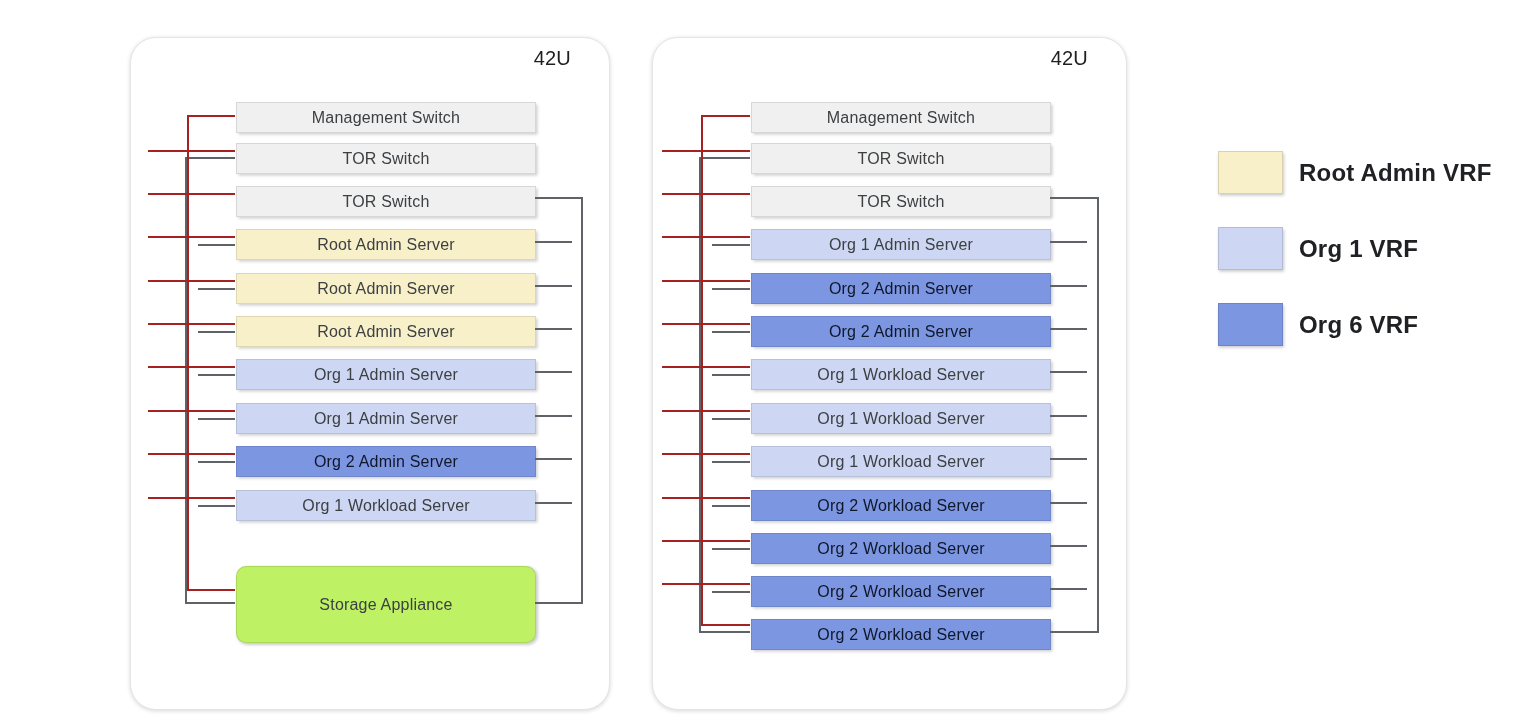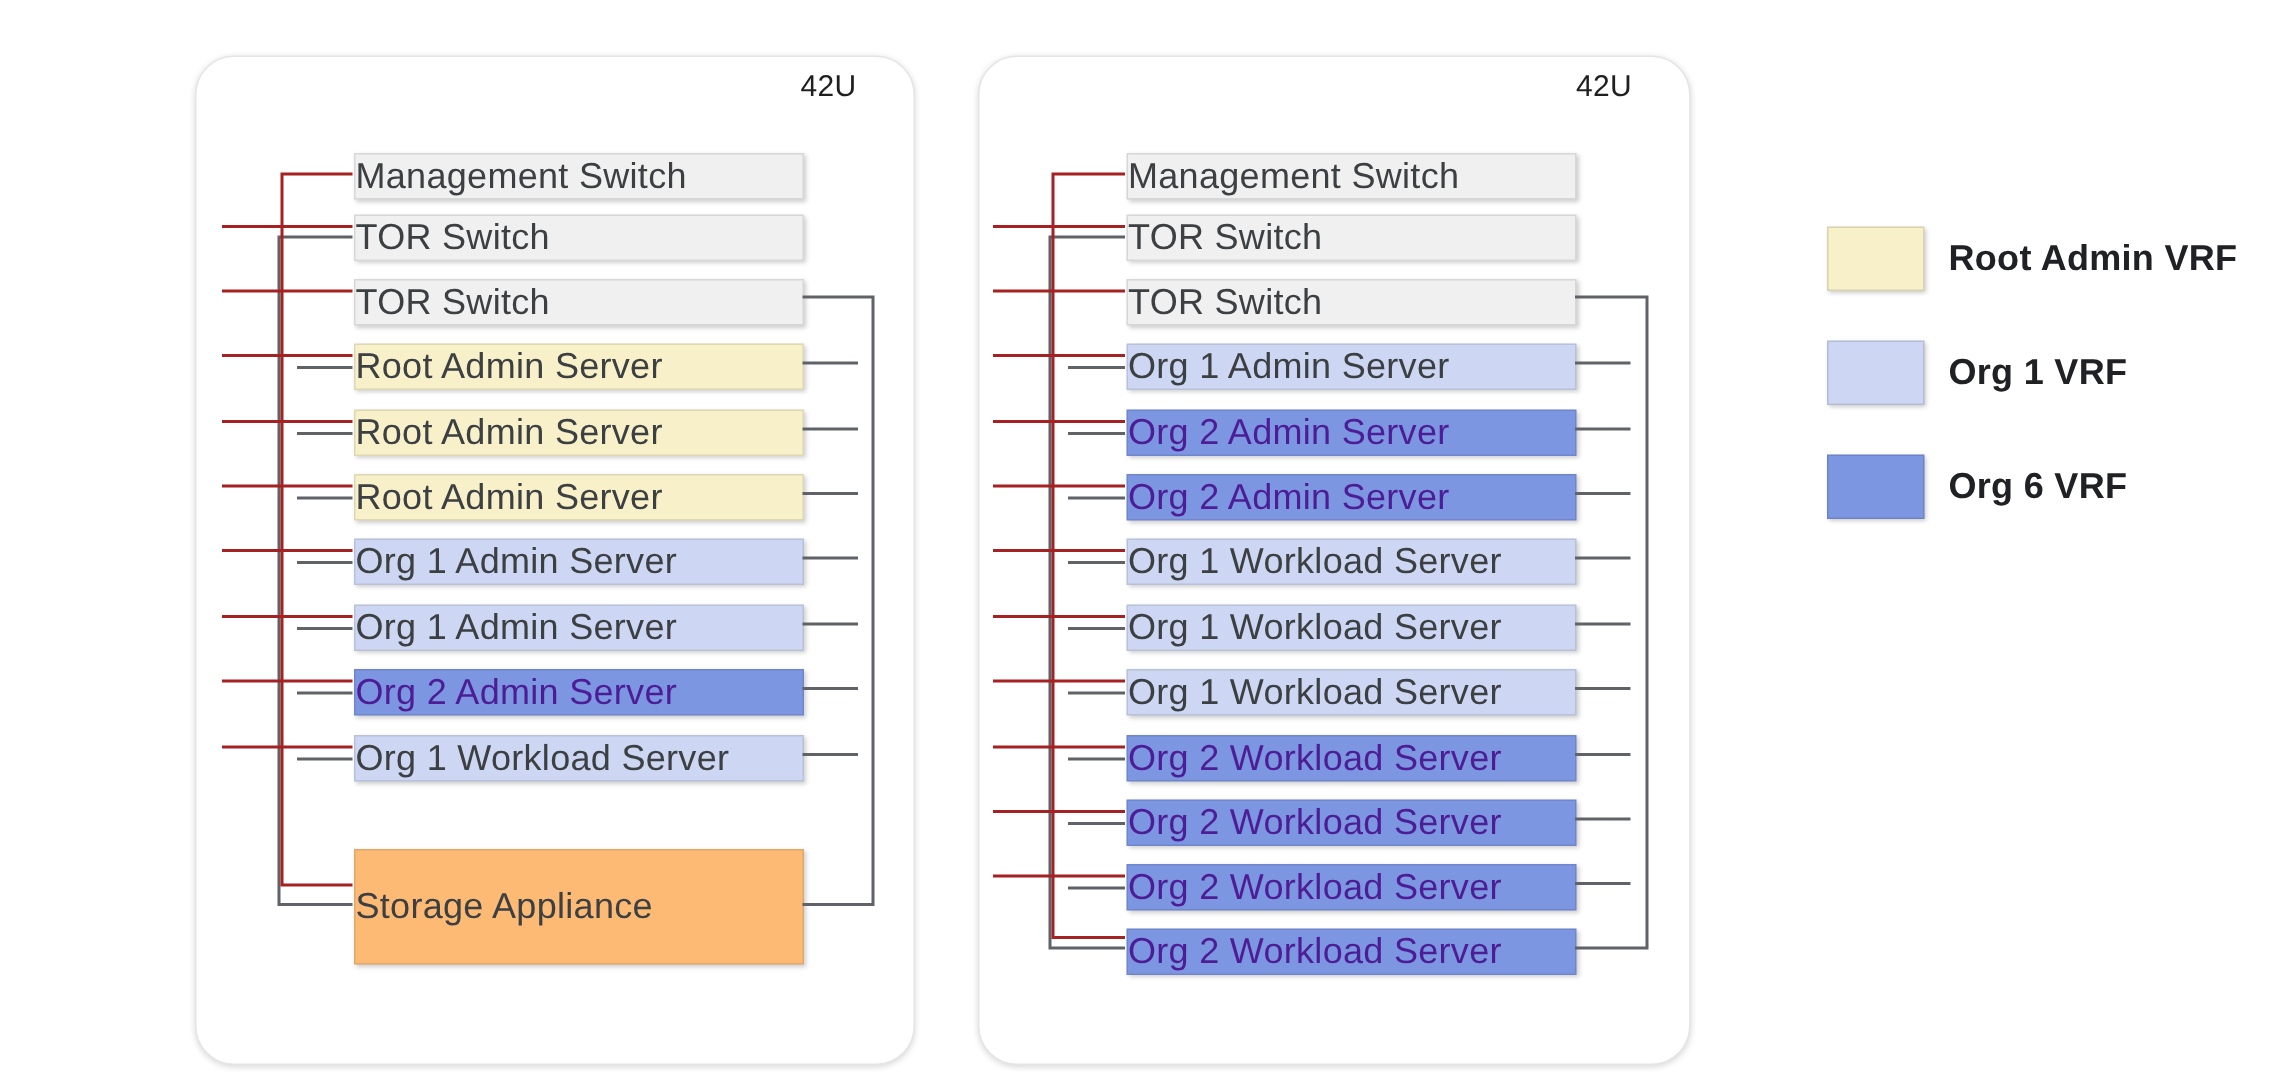--- a/index.html
+++ b/index.html
@@ -2,24 +2,24 @@
 <html><head>
 <meta charset="utf-8">
 <style>
   html,body{margin:0;padding:0;background:#ffffff;}
   body{width:1528px;height:728px;font-family:"Liberation Sans",sans-serif;-webkit-font-smoothing:antialiased;}
   .canvas{position:relative;width:1528px;height:728px;background:#ffffff;overflow:hidden;}
   .rack{position:absolute;background:#ffffff;border:1px solid #e5e5e5;border-radius:26px;
         box-shadow:0 1px 4px rgba(0,0,0,0.16);}
   .rack-cap{position:absolute;top:9px;right:38px;font-size:20px;color:#1f1f1f;letter-spacing:.2px;}
   .units{position:absolute;left:0;top:0;right:0;bottom:0;}
-  .unit{position:absolute;width:300px;font-size:24px;color:#3c4043;
+  .unit{position:absolute;width:300px;text-align:center;font-size:16px;color:#3c4043;
         border:1px solid rgba(0,0,0,0.10);box-sizing:border-box;white-space:nowrap;
         box-shadow:1.5px 1.5px 3px rgba(0,0,0,0.20);letter-spacing:.2px;}
-  .unit.org2_vrf{color:#4c1d95;}
+  .unit.org2_vrf{color:#0f172a;}
   #wires{position:absolute;left:0;top:0;pointer-events:none;}
   .legend{position:absolute;left:1218px;top:0;width:310px;height:728px;font-weight:bold;}
   .legend-item{position:absolute;left:0;display:flex;align-items:center;height:43px;white-space:nowrap;}
   .legend-swatch{width:65px;height:43px;flex:0 0 65px;border:1px solid rgba(0,0,0,0.12);
         box-sizing:border-box;box-shadow:1px 1.5px 3px rgba(0,0,0,0.22);}
   .legend-label{margin-left:16px;font-size:24px;color:#202124;letter-spacing:.2px;}
 </style>
 </head>
 <body>
 
@@ -31,21 +31,21 @@
         <div class="unit device" style="top: 63.5px; left: 105px; width: 300px; height: 31px; line-height: 29px; background: rgb(240, 240, 240);">Management Switch</div>
         <div class="unit device" style="top: 104.5px; left: 105px; width: 300px; height: 31px; line-height: 29px; background: rgb(240, 240, 240);">TOR Switch</div>
         <div class="unit device" style="top: 147.5px; left: 105px; width: 300px; height: 31px; line-height: 29px; background: rgb(240, 240, 240);">TOR Switch</div>
         <div class="unit root_admin_vrf" style="top: 190.5px; left: 105px; width: 300px; height: 31px; line-height: 29px; background: rgb(248, 240, 201);">Root Admin Server</div>
         <div class="unit root_admin_vrf" style="top: 234.5px; left: 105px; width: 300px; height: 31px; line-height: 29px; background: rgb(248, 240, 201);">Root Admin Server</div>
         <div class="unit root_admin_vrf" style="top: 277.5px; left: 105px; width: 300px; height: 31px; line-height: 29px; background: rgb(248, 240, 201);">Root Admin Server</div>
         <div class="unit org1_vrf" style="top: 320.5px; left: 105px; width: 300px; height: 31px; line-height: 29px; background: rgb(205, 215, 243);">Org 1 Admin Server</div>
         <div class="unit org1_vrf" style="top: 364.5px; left: 105px; width: 300px; height: 31px; line-height: 29px; background: rgb(205, 215, 243);">Org 1 Admin Server</div>
         <div class="unit org2_vrf" style="top: 407.5px; left: 105px; width: 300px; height: 31px; line-height: 29px; background: rgb(125, 150, 226);">Org 2 Admin Server</div>
         <div class="unit org1_vrf" style="top: 451.5px; left: 105px; width: 300px; height: 31px; line-height: 29px; background: rgb(205, 215, 243);">Org 1 Workload Server</div>
-        <div class="unit storage" style="top: 528px; left: 105px; width: 300px; height: 77px; line-height: 75px; background: #fdba74;">Storage Appliance</div>
+        <div class="unit storage" style="top: 528px; left: 105px; width: 300px; height: 77px; line-height: 75px; background: #bef264; border-radius: 10px;">Storage Appliance</div>
       </div>
   </div>
 
   <div class="rack" style="left:652px;top:37px;width:473px;height:671px">
     <div class="rack-cap">42U</div>
     <div class="units">
         <div class="unit device" style="top: 63.5px; left: 98px; width: 300px; height: 31px; line-height: 29px; background: rgb(240, 240, 240);">Management Switch</div>
         <div class="unit device" style="top: 104.5px; left: 98px; width: 300px; height: 31px; line-height: 29px; background: rgb(240, 240, 240);">TOR Switch</div>
         <div class="unit device" style="top: 147.5px; left: 98px; width: 300px; height: 31px; line-height: 29px; background: rgb(240, 240, 240);">TOR Switch</div>
         <div class="unit org1_vrf" style="top: 190.5px; left: 98px; width: 300px; height: 31px; line-height: 29px; background: rgb(205, 215, 243);">Org 1 Admin Server</div>

